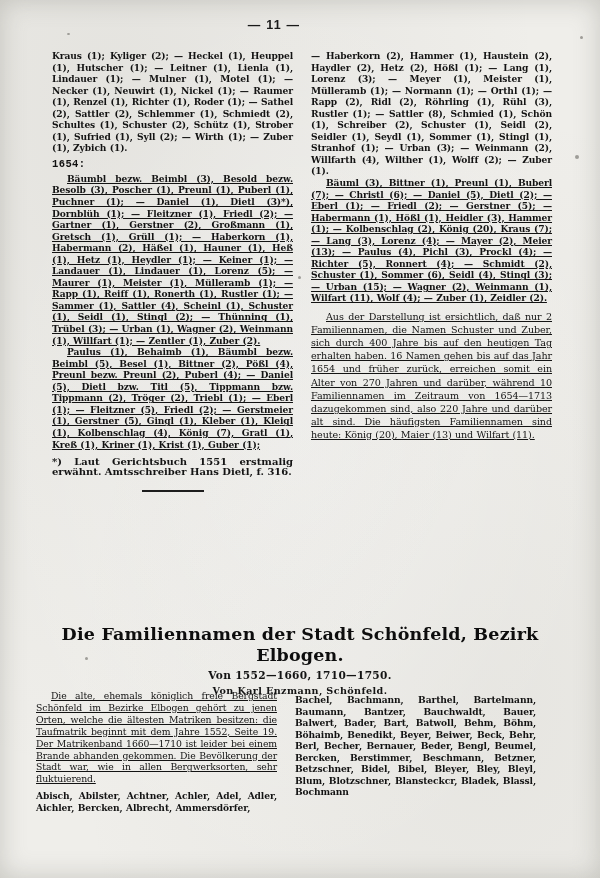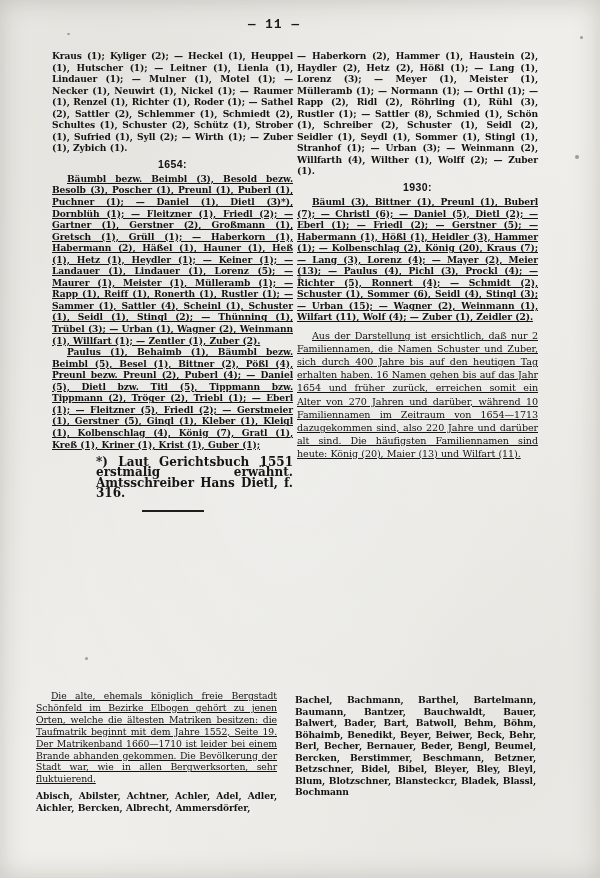--- a/index.html
+++ b/index.html
@@ -25,36 +25,36 @@
       radial-gradient(ellipse at 50% 50%, rgba(255,255,255,0.40), rgba(0,0,0,0) 72%);
   }
 
   
   .folio {
     position: absolute;
     top: 18px;
     left: 0;
     width: 548px;
     text-align: center;
-    font-family: Liberation Mono, monospace;
+    font-family: Liberation Sans, sans-serif;
     font-weight: 700;
     font-size: 12.5px;
     letter-spacing: 1.2px;
     color: #1a1a1a;
   }
 
   
   .cols {
     position: absolute;
     top: 50px;
     left: 52px;
     width: 500px;
     height: 560px;
     display: flex;
-    gap: 4px;
+    gap: 18px;
   }
   .col {
     width: 241px;
     box-sizing: border-box;
   }
 
   
   .fraktur {
     font-family: "DejaVu Serif", "Liberation Serif", serif;
     font-size: 9.1px;
@@ -68,39 +68,38 @@
   }
   .fraktur.names {
     font-weight: 600;
   }
   .indent {
     text-indent: 15px;
     text-decoration: underline;
   }
 
   .yearhead {
-    text-align: center;
-    font-family: Liberation Sans, sans-serif;
+    text-align: left;
+    font-family: Liberation Mono, monospace;
     font-weight: 700;
     font-size: 10.5px;
     line-height: 15px;
     letter-spacing: 0.4px;
     margin: 3px 0 1px;
     color: #111;
   }
 
   .footnote {
     font-family: "DejaVu Serif", "Liberation Serif", serif;
-    font-size: 12px;
+    font-size: 10px;
     line-height: 10.3px;
     text-align: justify;
     font-weight: 600;
     margin-top: 7px;
     color: #151515;
-    margin-left: 44px;
   }
 
   .rule-short {
     width: 62px;
     height: 2px;
     background: #1d1d1d;
     margin: 12px auto 0;
   }
 
   
@@ -187,28 +186,32 @@
       <div class="fraktur names indent">Paulus (1), Behaimb (1), Bäumbl bezw. Beimbl (5), Besel (1), Bittner (2), Pößl (4), Preunl bezw. Preunl (2), Puberl (4); — Daniel (5), Dietl bzw. Titl (5), Tippmann bzw. Tippmann (2), Tröger (2), Triebl (1); — Eberl (1); — Fleitzner (5), Friedl (2); — Gerstmeier (1), Gerstner (5), Gingl (1), Kleber (1), Kleigl (1), Kolbenschlag (4), König (7), Gratl (1), Kreß (1), Kriner (1), Krist (1), Guber (1);</div>
 
       <div class="footnote">*) Laut Gerichtsbuch 1551 erstmalig erwähnt. Amtsschreiber Hans Dietl, f. 316.</div>
 
       <div class="rule-short"></div>
     </div>
 
     <div class="col">
       <div class="fraktur names">— Haberkorn (2), Hammer (1), Haustein (2), Haydler (2), Hetz (2), Hößl (1); — Lang (1), Lorenz (3); — Meyer (1), Meister (1), Mülleramb (1); — Normann (1); — Orthl (1); — Rapp (2), Ridl (2), Röhrling (1), Rühl (3), Rustler (1); — Sattler (8), Schmied (1), Schön (1), Schreiber (2), Schuster (1), Seidl (2), Seidler (1), Seydl (1), Sommer (1), Stingl (1), Stranhof (1); — Urban (3); — Weinmann (2), Willfarth (4), Wilther (1), Wolff (2); — Zuber (1).</div>
 
-      <div class="yearhead">1930:</div>
       <div class="fraktur names indent">Bäuml (3), Bittner (1), Preunl (1), Buberl (7); — Christl (6); — Daniel (5), Dietl (2); — Eberl (1); — Friedl (2); — Gerstner (5); — Habermann (1), Hößl (1), Heidler (3), Hammer (1); — Kolbenschlag (2), König (20), Kraus (7); — Lang (3), Lorenz (4); — Mayer (2), Meier (13); — Paulus (4), Pichl (3), Prockl (4); — Richter (5), Ronnert (4); — Schmidt (2), Schuster (1), Sommer (6), Seidl (4), Stingl (3); — Urban (15); — Wagner (2), Weinmann (1), Wilfart (11), Wolf (4); — Zuber (1), Zeidler (2).</div>
 
       <div class="fraktur indent" style="font-size:9.6px; line-height:13.1px; margin-top:6px;">Aus der Darstellung ist ersichtlich, daß nur 2 Familiennamen, die Namen Schuster und Zuber, sich durch 400 Jahre bis auf den heutigen Tag erhalten haben. 16 Namen gehen bis auf das Jahr 1654 und früher zurück, erreichen somit ein Alter von 270 Jahren und darüber, während 10 Familiennamen im Zeitraum von 1654—1713 dazugekommen sind, also 220 Jahre und darüber alt sind. Die häufigsten Familiennamen sind heute: König (20), Maier (13) und Wilfart (11).</div>
     </div>
 
   </div>
 
+  <div class="article-head">
+    <div class="article-title">Die Familiennamen der Stadt Schönfeld, Bezirk Elbogen.</div>
+    <div class="article-sub">Von 1552—1660, 1710—1750.</div>
+    <div class="article-byline">Von Karl Enzmann, Schönfeld.</div>
+  </div>
 
   <div class="cols-lower">
 
     <div class="col">
       <div class="fraktur indent" style="font-size:9.3px; line-height:11.9px;">Die alte, ehemals königlich freie Bergstadt Schönfeld im Bezirke Elbogen gehört zu jenen Orten, welche die ältesten Matriken besitzen: die Taufmatrik beginnt mit dem Jahre 1552, Seite 19. Der Matrikenband 1660—1710 ist leider bei einem Brande abhanden gekommen. Die Bevölkerung der Stadt war, wie in allen Bergwerksorten, sehr fluktuierend.</div>
       <div class="fraktur names" style="margin-top:5px;">Abisch, Abilster, Achtner, Achler, Adel, Adler, Aichler, Bercken, Albrecht, Ammersdörfer,</div>
     </div>
 
     <div class="col">
       <div class="fraktur names" style="margin-top:4px;">Bachel, Bachmann, Barthel, Bartelmann, Baumann, Bantzer, Bauchwaldt, Bauer, Balwert, Bader, Bart, Batwoll, Behm, Böhm, Böhaimb, Benedikt, Beyer, Beiwer, Beck, Behr, Berl, Becher, Bernauer, Beder, Bengl, Beumel, Bercken, Berstimmer, Beschmann, Betzner, Betzschner, Bidel, Bibel, Bleyer, Bley, Bleyl, Blum, Blotzschner, Blansteckcr, Bladek, Blassl, Bochmann</div>

